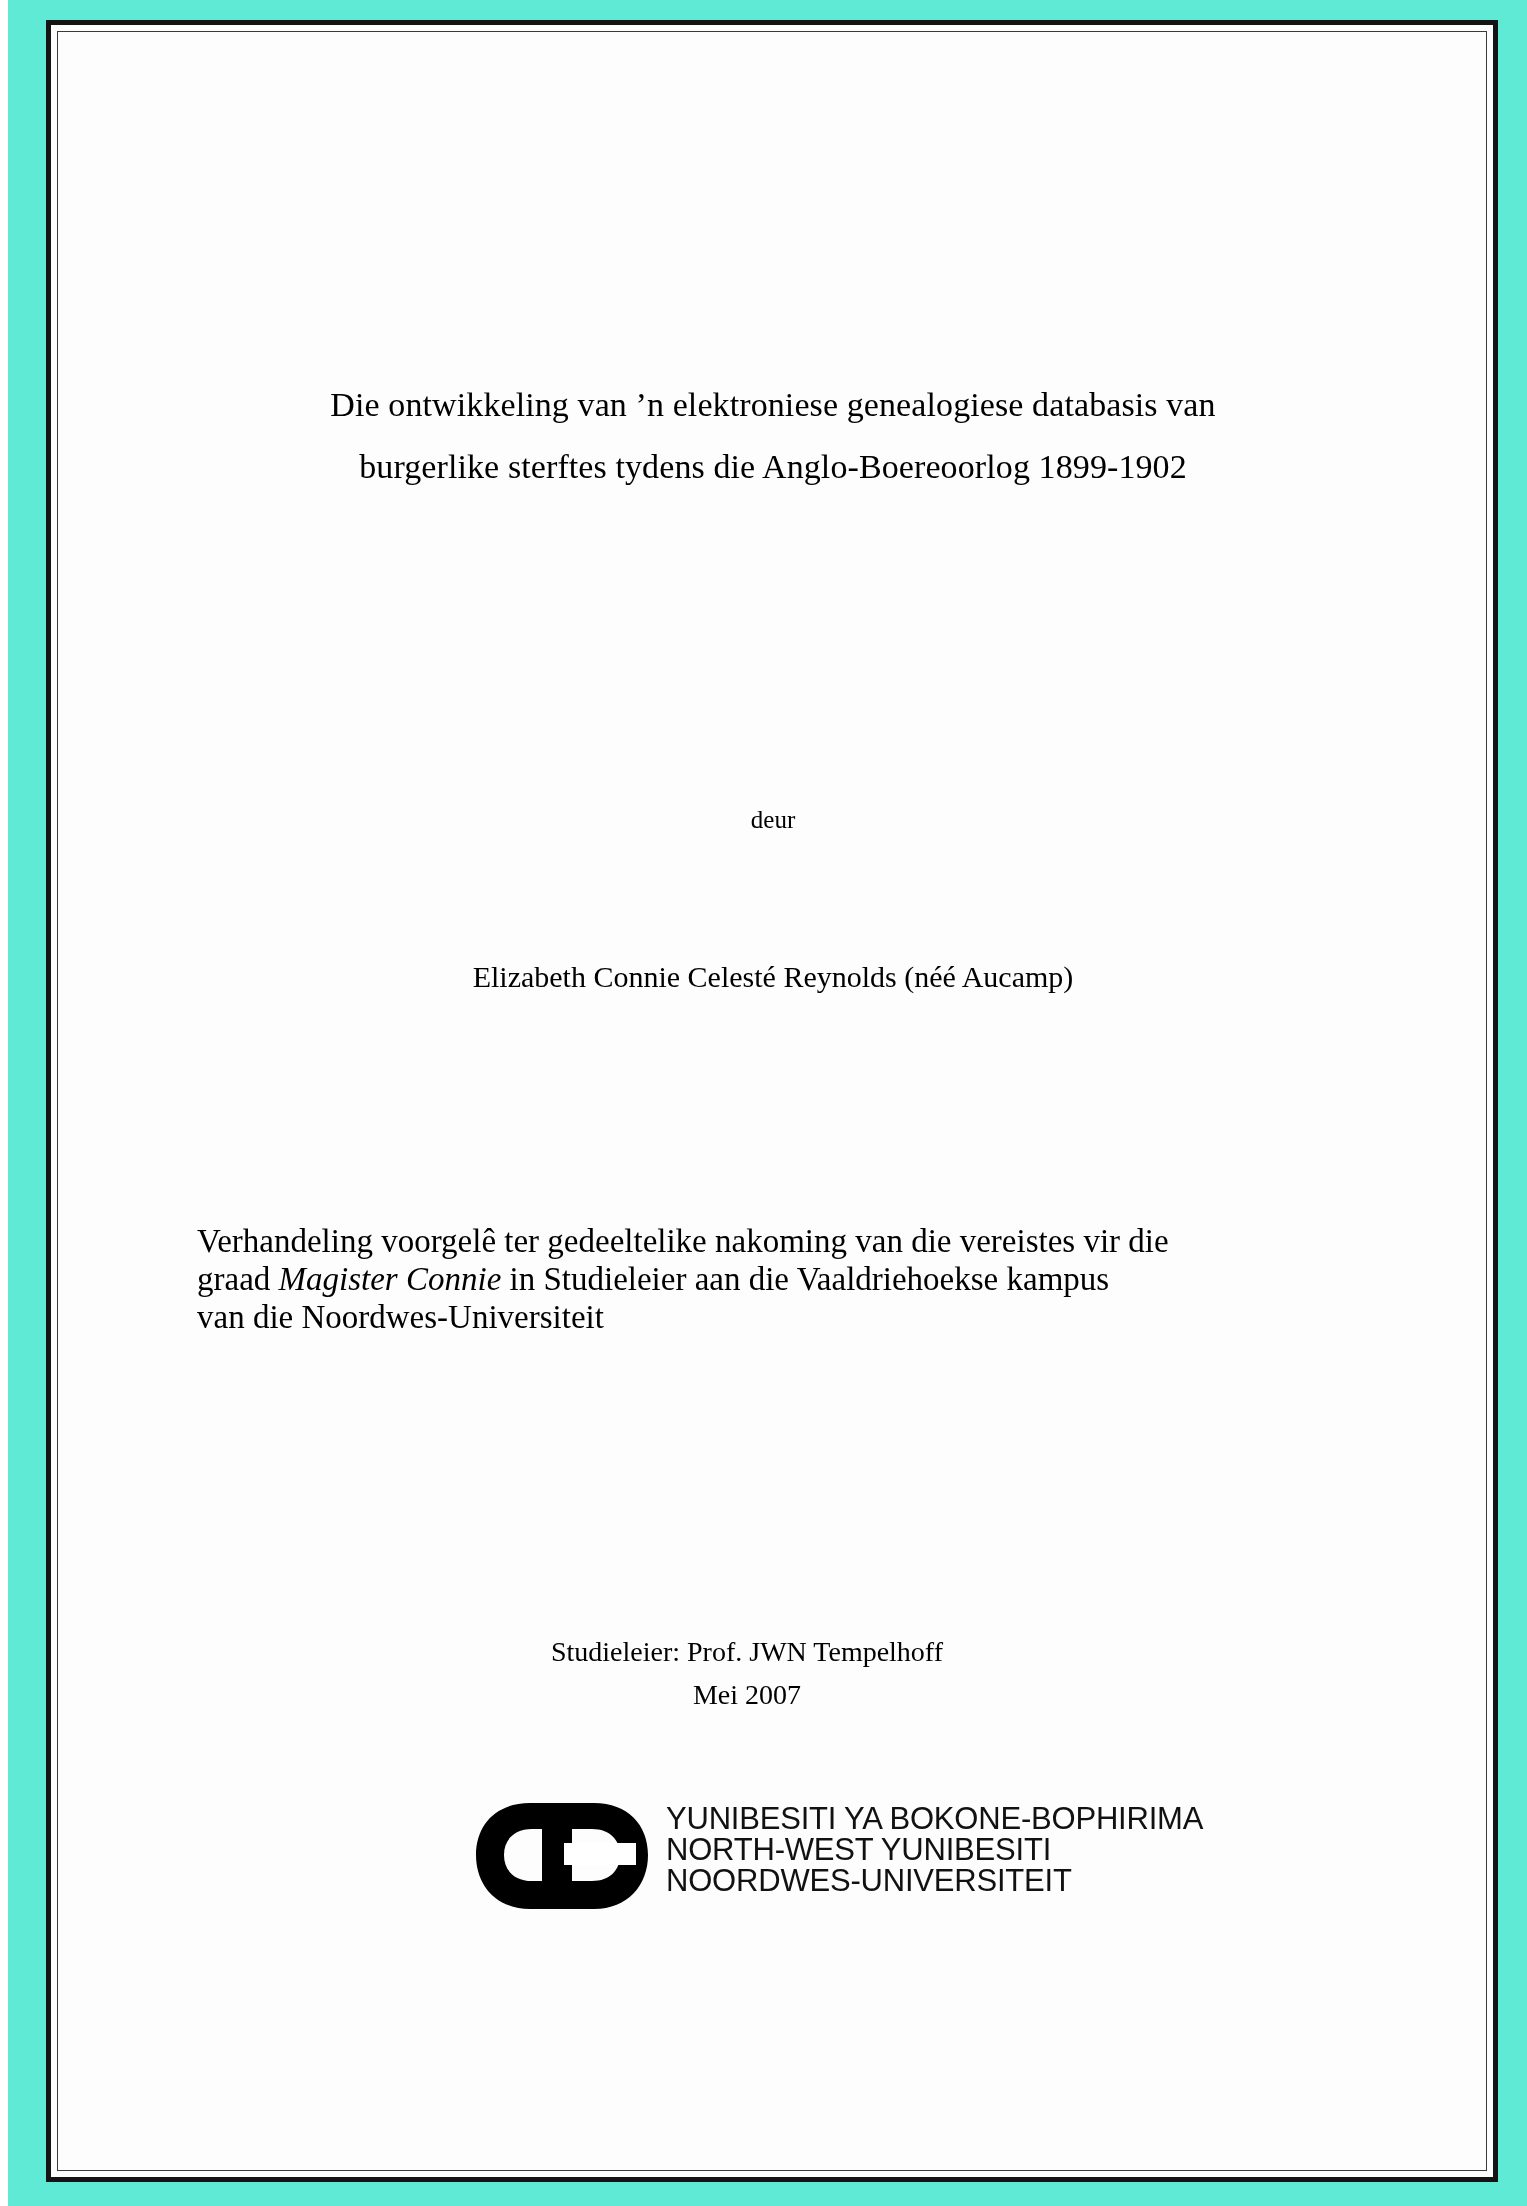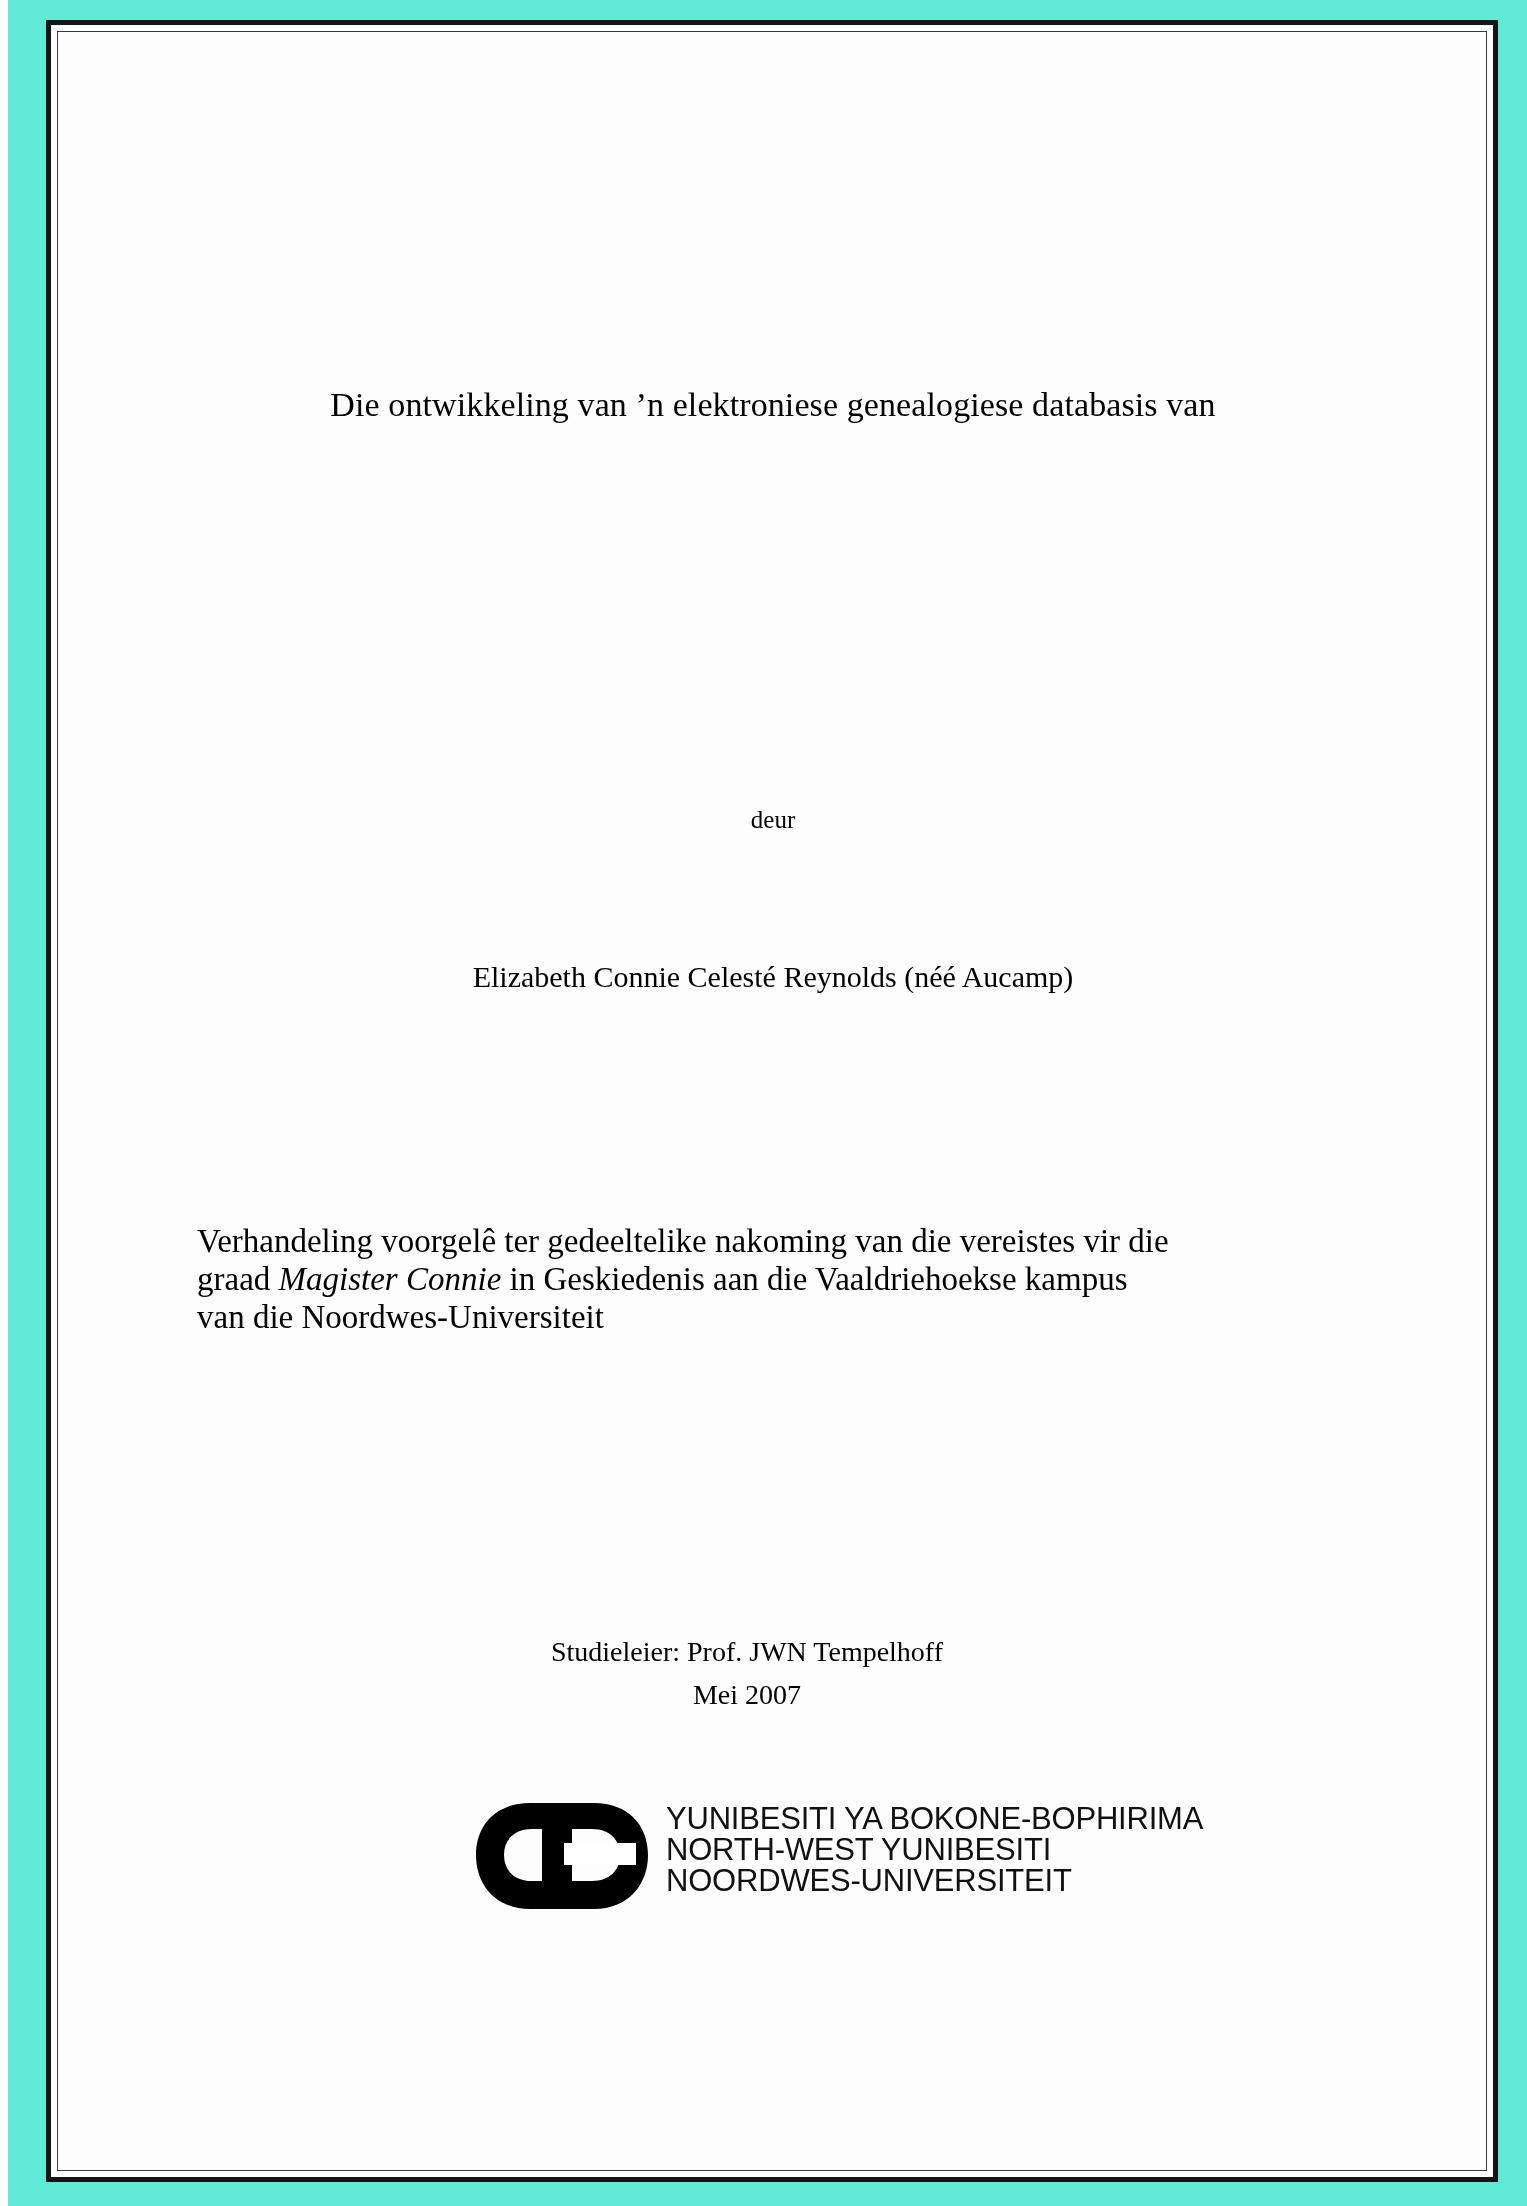--- a/index.html
+++ b/index.html
@@ -151,29 +151,30 @@
 
 <div class="scan-page">
   <div class="page-frame">
     <div class="page-frame-inner"></div>
   </div>
 
   <div class="content">
 
     <div class="title-block">
       <div class="title-line">Die ontwikkeling van ’n elektroniese genealogiese databasis van</div>
+      <div class="title-line">burgerlike sterftes tydens die Anglo-Boereoorlog 1899-1902</div>
     </div>
 
     <div class="deur">deur</div>
 
     <div class="author">Elizabeth Connie Celesté Reynolds (néé Aucamp)</div>
 
     <div class="statement">
       <div class="just">Verhandeling voorgelê ter gedeeltelike nakoming van die vereistes vir die</div>
-      <div class="line2"><span>graad </span><span class="ital">Magister Connie</span><span> in Geskiedenis aan die Vaaldriehoekse kampus</span></div>
+      <div class="line2"><span>graad </span><span class="ital">Magister Connie</span><span> in Studieleier aan die Vaaldriehoekse kampus</span></div>
       <div class="line3">van die Noordwes-Universiteit</div>
     </div>
 
     <div class="supervisor">
       <div>Studieleier: Prof. JWN Tempelhoff</div>
       <div>Mei 2007</div>
     </div>
 
     <div class="logo-block">
       <svg class="logo-mark" viewBox="0 0 195 118">

